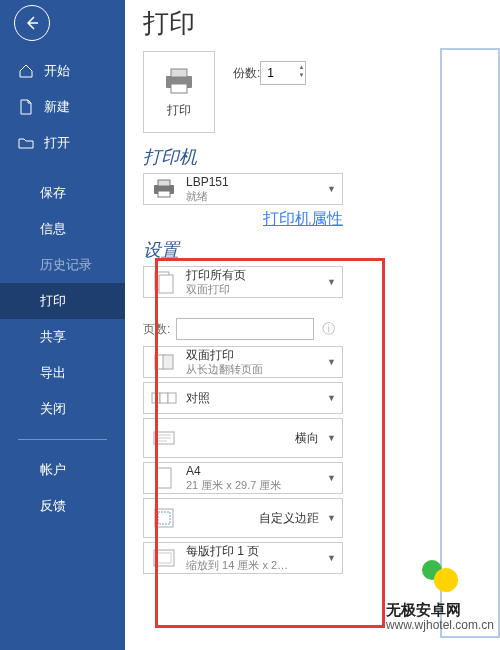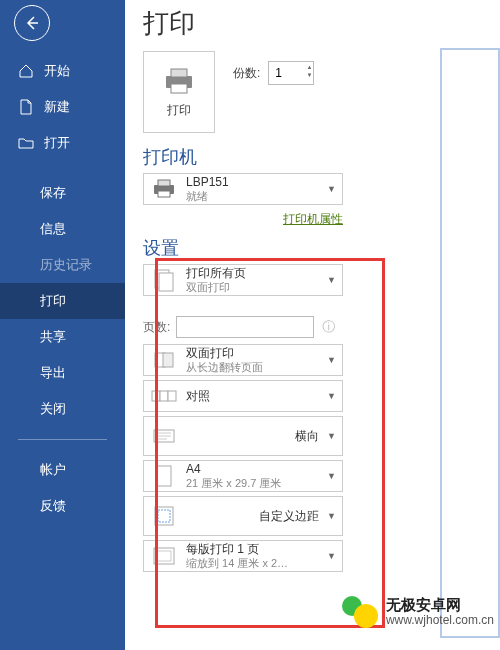--- a/index.html
+++ b/index.html
@@ -10,43 +10,43 @@
   .nav-item.sub { padding-left: 40px; }
   .nav-item.active { background: #1e3e70; }
   .nav-item.dim { color: rgba(255,255,255,0.55); }
   .nav-sep { border-top: 1px solid rgba(255,255,255,0.35); margin: 12px 18px; }
   .nav-icon { width: 16px; height: 16px; display: inline-flex; align-items: center; justify-content: center; }
   .main { flex: 1; padding: 6px 14px 0 18px; overflow: hidden; position: relative; }
   .page-title { font-size: 26px; color: #333; margin-bottom: 10px; }
   .print-row { display: flex; align-items: flex-start; gap: 18px; margin-bottom: 12px; }
   .print-box { width: 72px; height: 82px; border: 1px solid #ccc; display: flex; flex-direction: column; align-items: center; justify-content: center; gap: 6px; cursor: pointer; }
   .print-box .pl { font-size: 12px; color: #444; }
-  .copies { display: flex; align-items: center; gap: 8px; padding-top: 10px; }
+  .copies { display: flex; align-items: center; padding-top: 10px; }
   .copies label { font-size: 12px; color: #444; }
   .spin { position: relative; }
   .spin input { width: 46px; height: 24px; border: 1px solid #bbb; padding: 2px 16px 2px 6px; font-size: 12px; }
   .spin .arrows { position: absolute; right: 2px; top: 2px; display: flex; flex-direction: column; font-size: 6px; line-height: 8px; color: #666; cursor: pointer; }
-  .section-h { font-size: 18px; color: #2b579a; margin: 6px 0 4px; display: flex; align-items: center; }
+  .section-h { font-size: 18px; color: #2b579a; margin: 6px 0 4px; display: flex; align-items: center; font-style: italic; }
   .section-h .info { margin-left: auto; color: #bbb; font-size: 13px; }
   .dd { width: 200px; height: 32px; border: 1px solid #ccc; display: flex; align-items: center; padding: 4px 6px; gap: 8px; cursor: pointer; background: #fff; margin-bottom: 4px; }
   .dd.small { height: 40px; text-align: right; }
   .dd .dicon { width: 28px; height: 28px; display: flex; align-items: center; justify-content: center; color: #888; flex-shrink: 0; }
   .dd .txt { flex: 1; display: flex; flex-direction: column; line-height: 1.25; overflow: hidden; }
   .dd .t1 { font-size: 12px; color: #333; white-space: nowrap; }
   .dd .t2 { font-size: 11px; color: #888; white-space: nowrap; }
   .dd .car { font-size: 9px; color: #666; }
   .plink-row { width: 200px; text-align: right; margin-bottom: 8px; }
-  .plink { font-size: 12px; color: #4d7c0f; text-decoration: underline; cursor: pointer; }
+  .plink { font-size: 16px; color: #3b82f6; text-decoration: underline; cursor: pointer; }
   .pages-row { display: flex; align-items: center; gap: 6px; margin: 20px 0 6px; }
   .pages-row label { font-size: 12px; color: #666; }
   .pages-row input { flex: 1; height: 22px; border: 1px solid #bbb; padding: 2px 4px; max-width: 138px; }
   .pages-row .info { color: #bbb; font-size: 13px; margin-left: 2px; }
   .red-frame { position: absolute; left: 155px; top: 258px; width: 230px; height: 370px; border: 3px solid #e53935; pointer-events: none; }
   .preview-edge { position: absolute; right: 0; top: 48px; width: 60px; height: 590px; border: 2px solid #b5c9e8; background: #fff; }
-  .wm-logo { position: absolute; right: 6px; bottom: 18px; display: flex; align-items: center; gap: 6px; }
+  .wm-logo { position: absolute; right: 6px; bottom: 18px; display: flex; align-items: center; gap: 6px; flex-direction: column; }
   .wm-logo .bub { width: 40px; height: 40px; position: relative; }
   .wm-logo .bub span { position: absolute; border-radius: 50%; }
   .wm-logo .bub .b1 { width: 20px; height: 20px; background: #3bbb4a; left: 2px; top: 4px; }
   .wm-logo .bub .b2 { width: 24px; height: 24px; background: #ffd400; left: 14px; top: 12px; }
   .wm-txt { display: flex; flex-direction: column; line-height: 1.1; }
   .wm-txt .a { font-size: 15px; font-weight: 700; color: #222; }
   .wm-txt .b { font-size: 12px; color: #555; }
   svg { display: block; }
 </style>
 </head>

